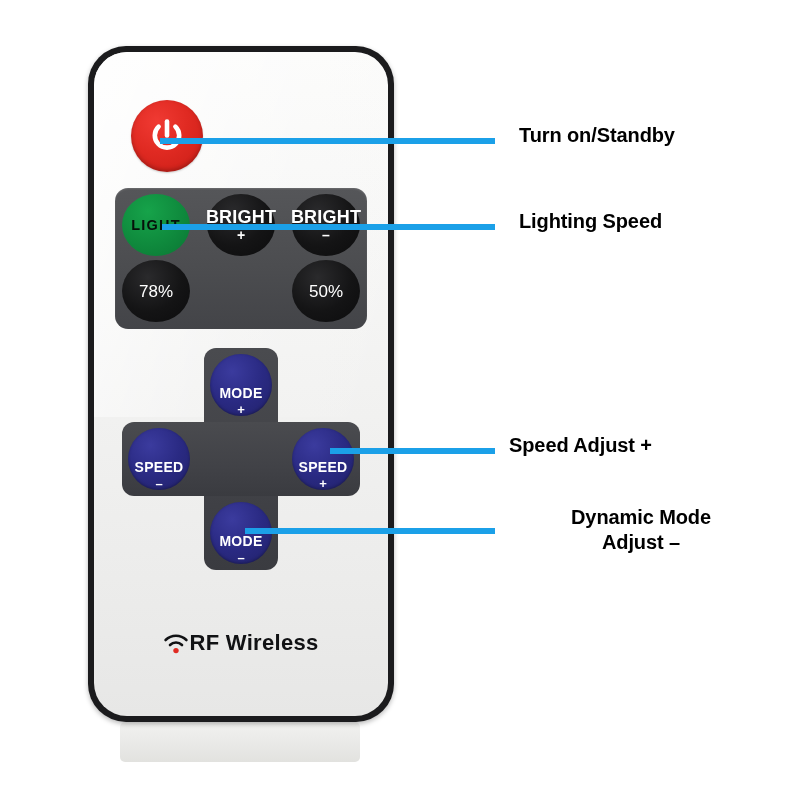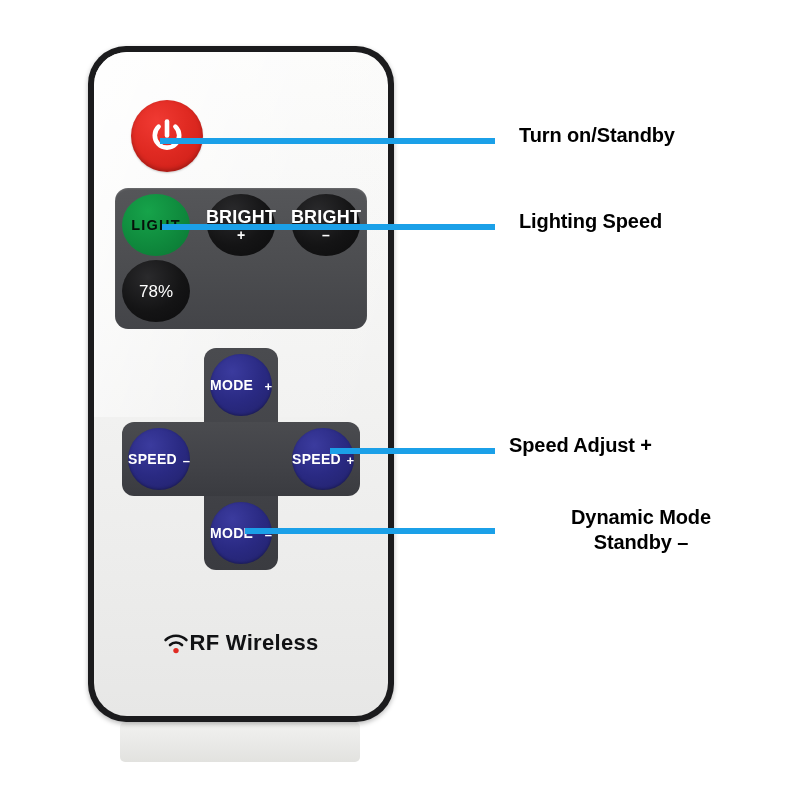--- a/index.html
+++ b/index.html
@@ -151,23 +151,23 @@
     border-radius: 12px;
   }
   .dbtn {
     position: absolute;
     width: 62px;
     height: 62px;
     border-radius: 50%;
     background: radial-gradient(circle at 36% 28%, #3b3b9e 0%, #2a2a83 50%, #212169 100%);
     color: #ffffff;
     display: flex;
-    flex-direction: row;
+    flex-direction: column;
     align-items: center;
-    justify-content: space-between;
+    justify-content: flex-end;
     line-height: 1.0;
     box-shadow: inset 0 -1px 3px rgba(0,0,0,0.3);
   }
   .dbtn-label-main {
     font-size: 14px;
     font-weight: 600;
     letter-spacing: 0.3px;
   }
   .dbtn-label-sign {
     font-size: 13px;
@@ -246,20 +246,23 @@
           </div>
           <div class="kbtn kbtn-dark">
             <span class="kbtn-label-main">BRIGHT</span>
             <span class="kbtn-label-sign">–</span>
           </div>
         </div>
 
         <div class="keypad-row" id="keypad-row-2">
           <div class="kbtn kbtn-dark">
             <span class="kbtn-label-solo">78%</span>
+          </div>
+          <div class="kbtn kbtn-dark">
+            <span class="kbtn-label-solo">50%</span>
           </div>
         </div>
 
       </div>
 
       <div id="cross-panel">
         <div class="cross-arm" id="cross-arm-v"></div>
         <div class="cross-arm" id="cross-arm-h"></div>
 
         <div class="dbtn" id="dpad-mode-plus">
@@ -297,15 +300,15 @@
 
   <div class="leader-line" style="left:160px; top:138px; width:335px;"></div>
   <div class="leader-line" style="left:162px; top:224px; width:333px;"></div>
   <div class="leader-line" style="left:330px; top:448px; width:165px;"></div>
   <div class="leader-line" style="left:245px; top:528px; width:250px;"></div>
 
   <div class="annotation-label" id="annotation-label-1" style="left:519px; top:123px;">Turn on/Standby</div>
   <div class="annotation-label" id="annotation-label-2" style="left:519px; top:209px;">Lighting Speed</div>
   <div class="annotation-label" id="annotation-label-3" style="left:509px; top:433px;">Speed Adjust +</div>
   <div class="annotation-label" id="annotation-label-4" style="left:516px; top:505px; width:250px;">Dynamic Mode
-Standby –</div>
+Adjust –</div>
 
 </div>
 
 </body></html>

